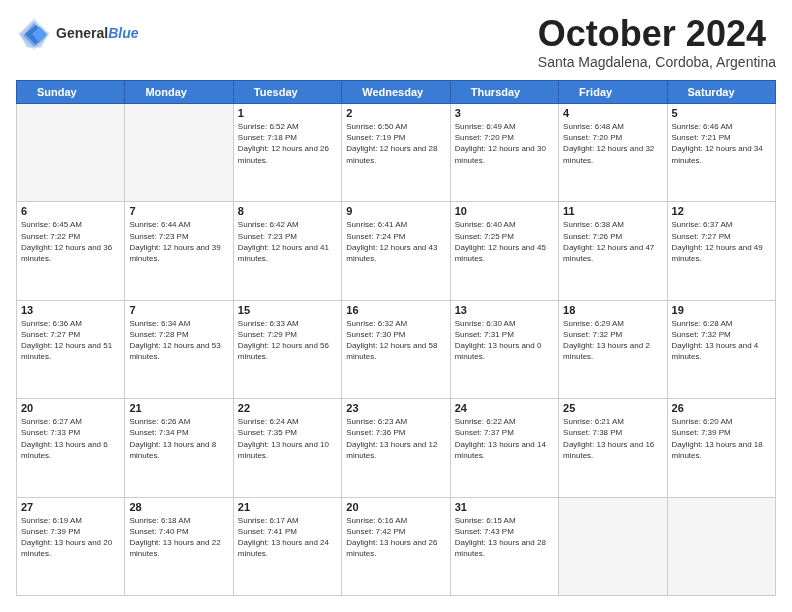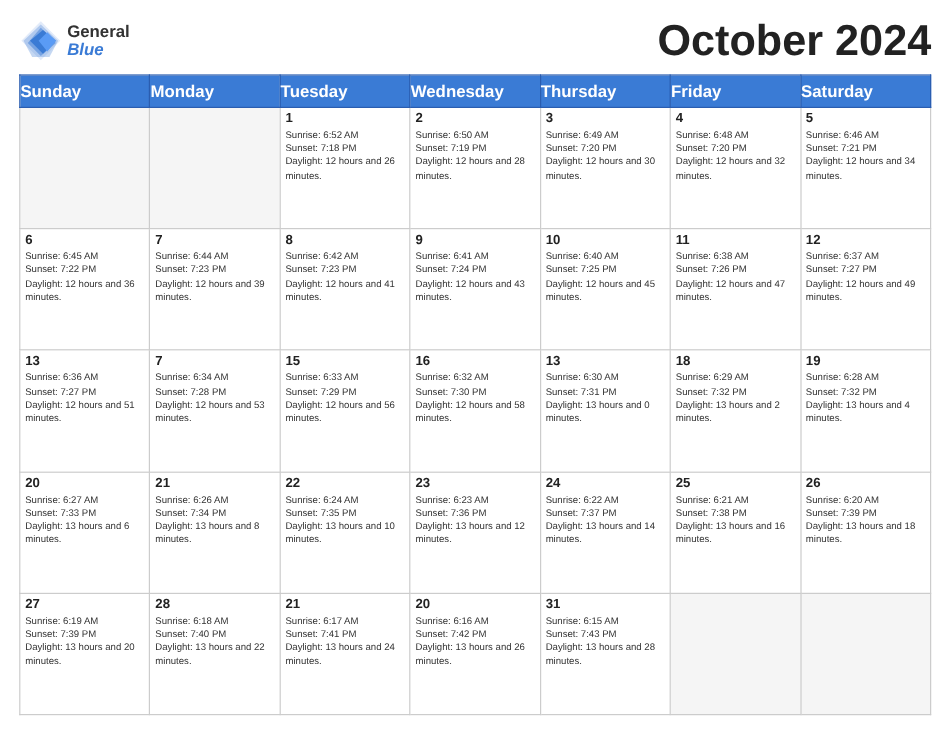--- a/index.html
+++ b/index.html
@@ -23,21 +23,21 @@
       align-items: flex-start;
       margin-bottom: 10px;
     }
     .logo {
       display: flex;
       align-items: center;
       gap: 4px;
     }
     .logo-text {
       display: flex;
-      flex-direction: column;
+      flex-direction: row;
       line-height: 1.1;
     }
     .logo-general {
       font-size: 14px;
       font-weight: bold;
       color: #333;
     }
     .logo-blue {
       font-size: 14px;
       font-weight: bold;
@@ -64,23 +64,23 @@
     }
     .calendar {
       flex: 1;
       border-collapse: collapse;
       width: 100%;
       table-layout: fixed;
     }
     .calendar th {
       background: #3a7bd5;
       color: #fff;
-      font-size: 14px;
-      font-weight: bold;
-      padding: 5px 0;
+      font-size: 11px;
+      font-weight: bold;
+      padding: 5px 20px;
       text-align: left;
       border: 1px solid #2a5db0;
     }
     .calendar td {
       vertical-align: top;
       border: 1px solid #ccc;
       padding: 3px 4px;
       font-size: 8.5px;
       color: #333;
       background: #fff;
@@ -118,20 +118,21 @@
         <polygon points="22,10 34,20 22,32 10,20" fill="#3a7bd5"></polygon>
         <polygon points="26,12 34,20 26,30 18,20" fill="#5a9bf5"></polygon>
       </svg>
       <div class="logo-text">
         <span class="logo-general">General</span>
         <span class="logo-blue">Blue</span>
       </div>
     </div>
     <div class="title-block">
       <div class="month-title">October 2024</div>
+      <div class="subtitle">Santa Magdalena, Cordoba, Argentina</div>
     </div>
   </div>
 
   <table class="calendar">
     <thead>
       <tr>
       <th>Sunday</th>
           <th>Monday</th>
           <th>Tuesday</th>
           <th>Wednesday</th>

